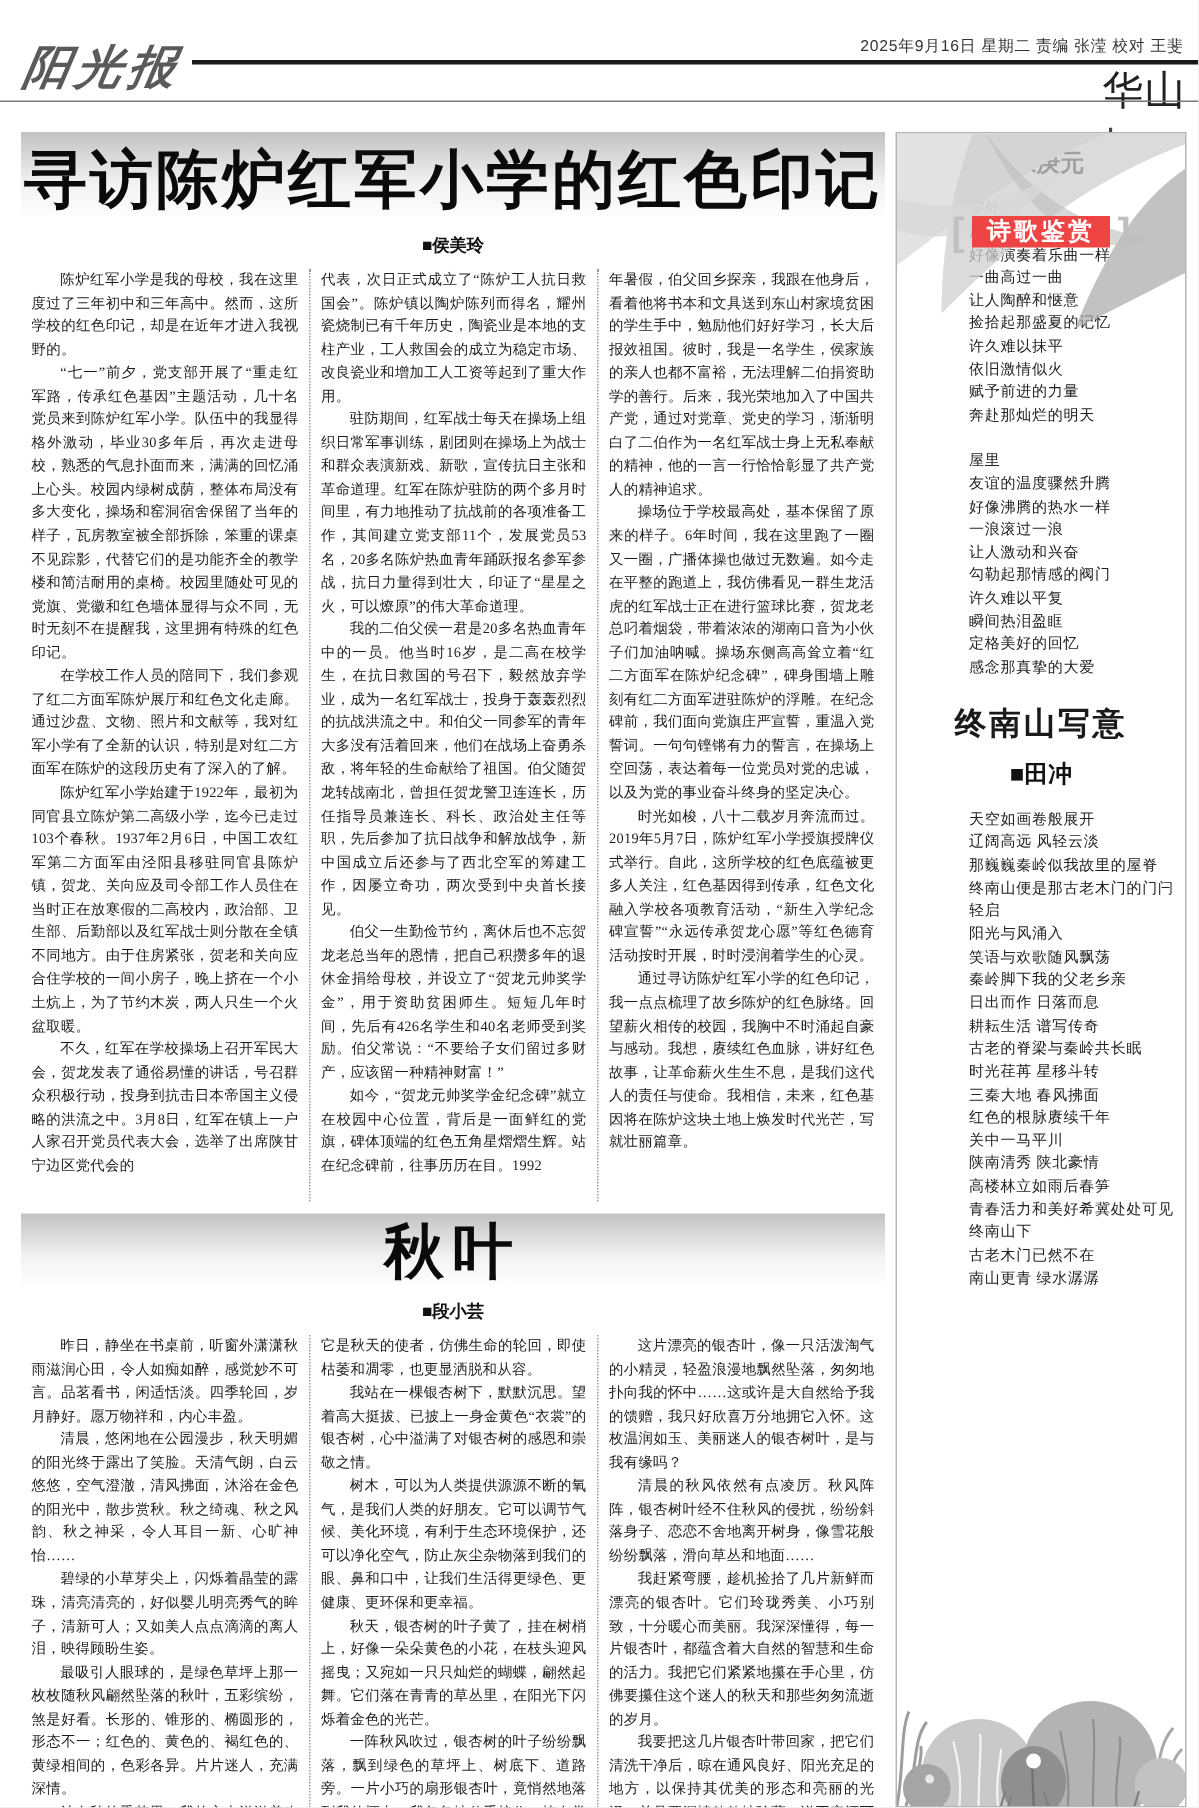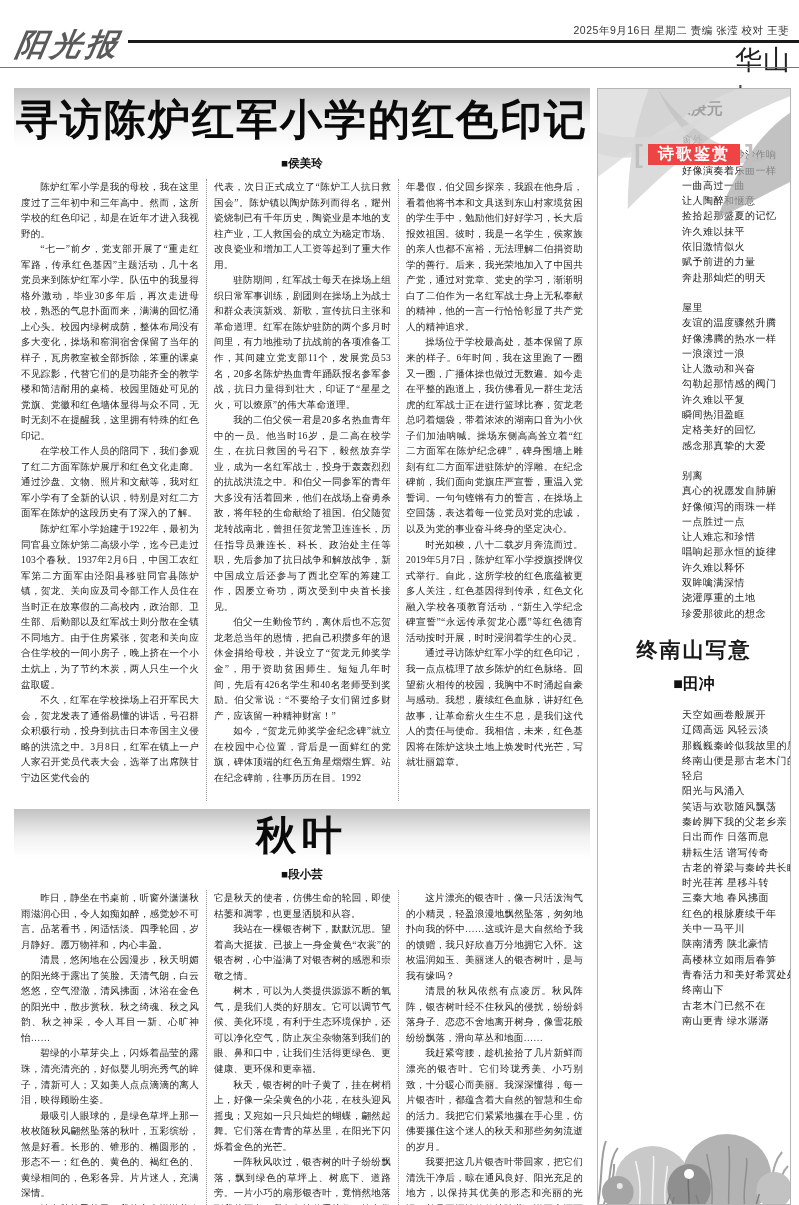--- a/index.html
+++ b/index.html
@@ -75,21 +75,21 @@
     text-align:center; font-family:"Liberation Sans", sans-serif; color:#1a1a1a;
   }
   #poem1-title { margin-top:96px; font-size:22px; font-weight:500; letter-spacing:2px; }
   #poem2-title { margin-top:14px; font-size:21px; font-weight:bold; letter-spacing:2px; }
   .poem-author {
     text-align:center; font-size:16px; font-weight:bold; color:#111;
     font-family:"Liberation Sans", sans-serif; margin-top:10px; margin-bottom:12px;
   }
   .poem-body { padding-left:48px; padding-right:6px; }
   .stanza { margin-bottom:15px; }
-  .pline { font-size:10px; line-height:15.3px; color:#222; letter-spacing:.5px; white-space:nowrap;margin-left:36px; }
+  .pline { font-size:10px; line-height:15.3px; color:#222; letter-spacing:.5px; white-space:nowrap; }
   #illustration { position:absolute; bottom:0; left:0; width:100%; height:118px; }
 </style>
 </head>
 <body>
 
 <div id="page">
 
   <div id="header">
     <div id="logo">阳光报</div>
     <div id="dateline">2025年9月16日 星期二 责编 张滢 校对 王斐</div>
@@ -194,32 +194,20 @@
           <div class="pline">屋里</div>
           <div class="pline">友谊的温度骤然升腾</div>
           <div class="pline">好像沸腾的热水一样</div>
           <div class="pline">一浪滚过一浪</div>
           <div class="pline">让人激动和兴奋</div>
           <div class="pline">勾勒起那情感的阀门</div>
           <div class="pline">许久难以平复</div>
           <div class="pline">瞬间热泪盈眶</div>
           <div class="pline">定格美好的回忆</div>
           <div class="pline">感念那真挚的大爱</div>
-        </div>
-        <div class="stanza">
-          <div class="pline">别离</div>
-          <div class="pline">真心的祝愿发自肺腑</div>
-          <div class="pline">好像倾泻的雨珠一样</div>
-          <div class="pline">一点胜过一点</div>
-          <div class="pline">让人难忘和珍惜</div>
-          <div class="pline">唱响起那永恒的旋律</div>
-          <div class="pline">许久难以释怀</div>
-          <div class="pline">双眸噙满深情</div>
-          <div class="pline">浇灌厚重的土地</div>
-          <div class="pline">珍爱那彼此的想念</div>
         </div>
       </div>
 
     <div class="poem-title" id="poem2-title">终南山写意</div>
     <div class="poem-author">■田冲</div>
     <div class="poem-body">
         <div class="stanza">
           <div class="pline">天空如画卷般展开</div>
           <div class="pline">辽阔高远 风轻云淡</div>
           <div class="pline">那巍巍秦岭似我故里的屋脊</div>

